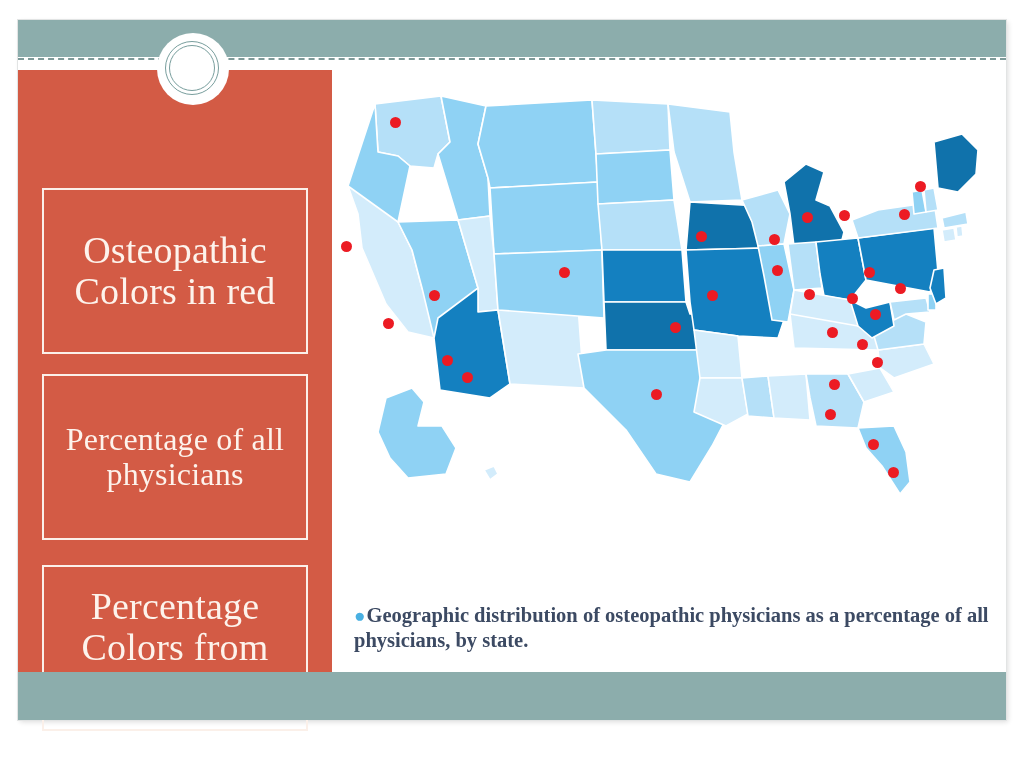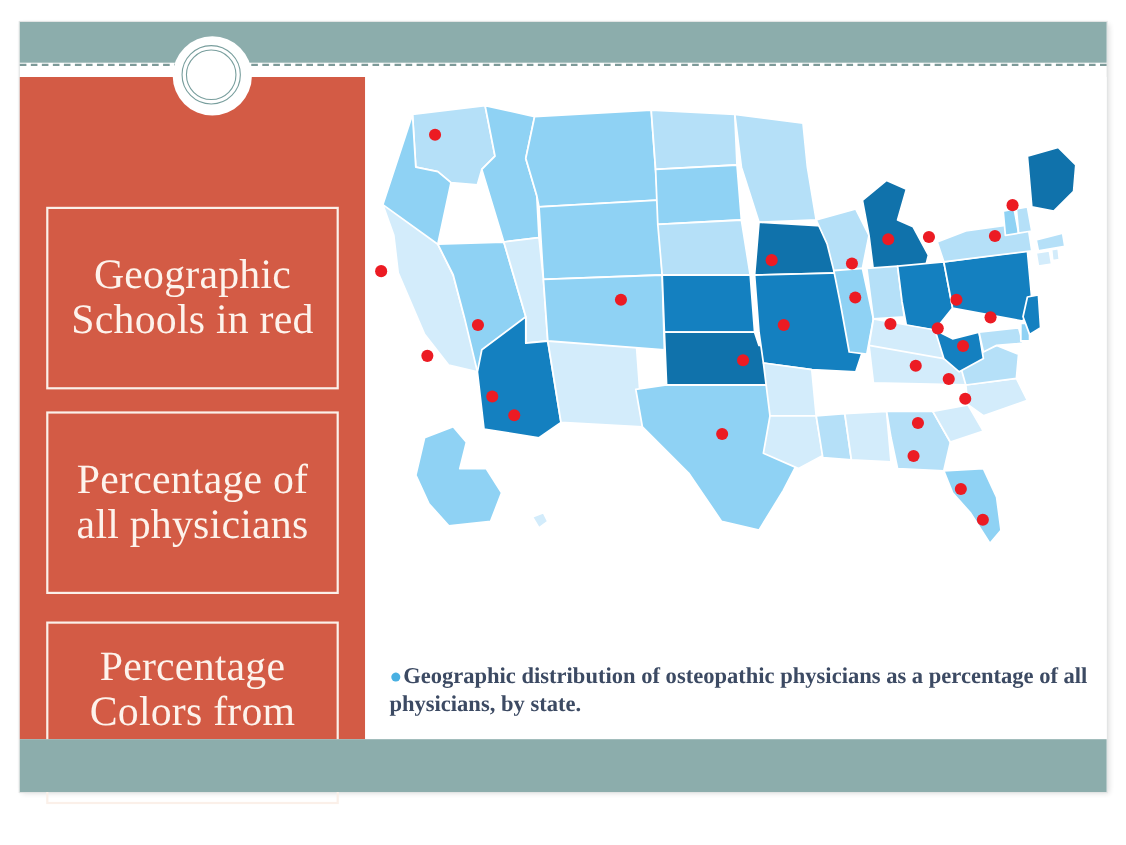--- a/index.html
+++ b/index.html
@@ -68,21 +68,21 @@
     display: flex;
     align-items: center;
     justify-content: center;
     text-align: center;
     line-height: 1.08;
     letter-spacing: 0.2px;
     box-sizing: border-box;
     padding: 4px 6px;
   }
   #box-1 { top: 118px; height: 166px; font-size: 38px; }
-  #box-2 { top: 304px; height: 166px; font-size: 38px; }
+  #box-2 { top: 304px; height: 166px; font-size: 32px; }
   #box-3 { top: 495px; height: 166px; font-size: 38px; }
 
   
   .map-panel {
     position: absolute;
     left: 314px; top: 50px; right: 0; bottom: 48px;
     background: #ffffff;
   }
   #usmap {
     position: absolute;
@@ -133,21 +133,21 @@
 
   <div class="band-top"></div>
   <div class="dashed-rule"></div>
 
   <div class="medallion">
     <div class="ring-outer"></div>
     <div class="ring-inner"></div>
   </div>
 
   <div class="red-column">
-    <div class="red-box" id="box-1">Geographic Schools in red</div>
+    <div class="red-box" id="box-1">Osteopathic Colors in red</div>
     <div class="red-box" id="box-2">Percentage of all physicians</div>
     <div class="red-box" id="box-3">Percentage Colors from light to dark</div>
   </div>
 
   <div class="map-panel">
 
     <svg id="usmap" viewBox="0 0 680 440">
       <g id="state-shapes" stroke="#ffffff" stroke-width="1.6" stroke-linejoin="round">
           <polygon points="37,22 103,14 112,60 100,72 96,86 72,84 60,74 40,70" fill="#b5e0f8"></polygon>
           <polygon points="37,22 40,70 60,74 72,84 60,140 20,132 10,104" fill="#8fd2f4"></polygon>

